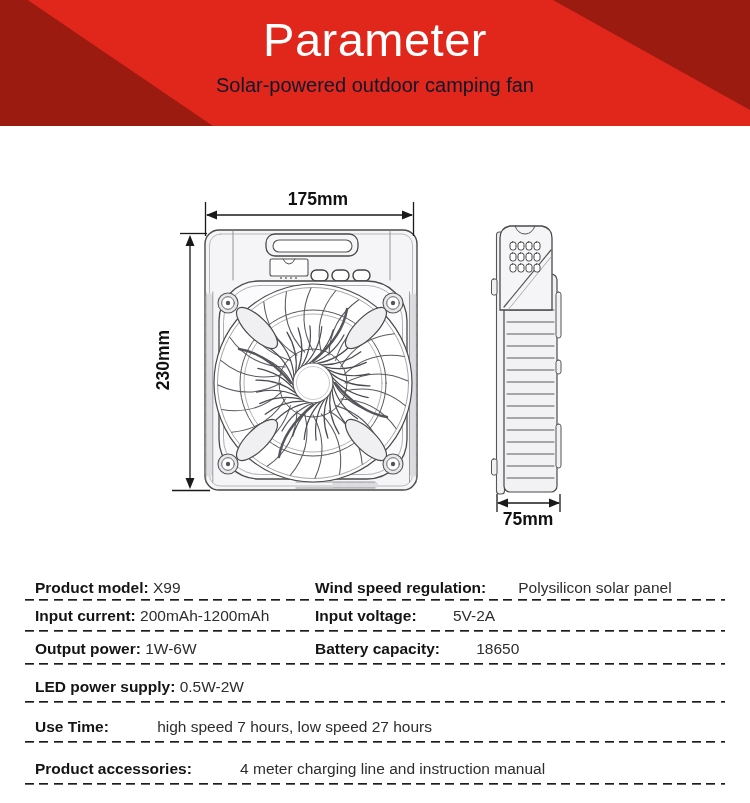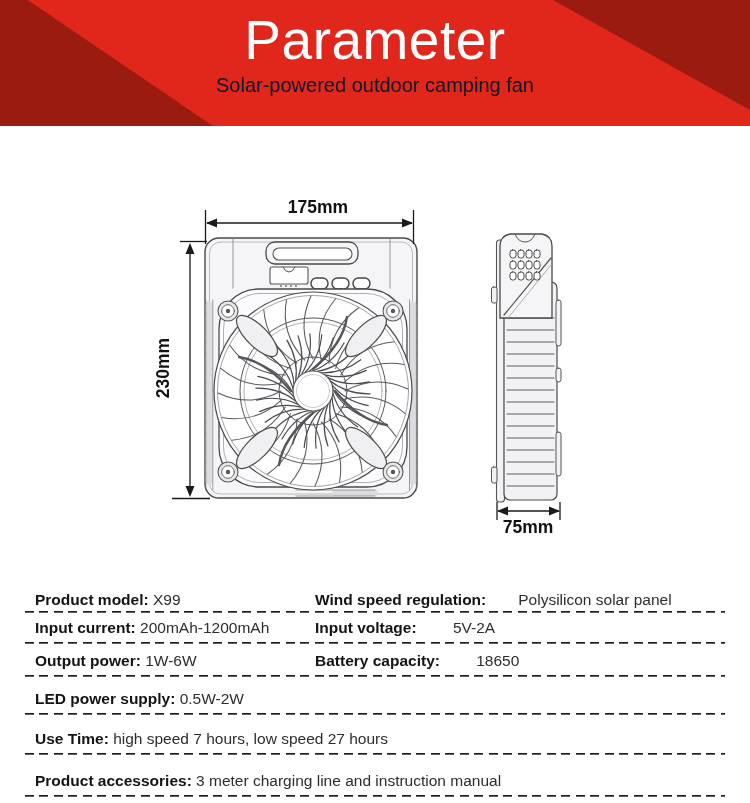--- a/index.html
+++ b/index.html
@@ -18,44 +18,44 @@
     background:#9c1b10;
     clip-path:polygon(0 0, 13% 0, 100% 100%, 0 100%);
   }
   .banner .tri-right {
     position:absolute; right:0; top:0; width:197px; height:110px;
     background:#9c1b10;
     clip-path:polygon(0 0, 100% 0, 100% 100%);
   }
   .banner-title {
     position:absolute; left:0; top:12px; width:100%;
-    text-align:center; color:#ffffff; font-size:55px; font-weight:400;
+    text-align:center; color:#ffffff; font-size:47px; font-weight:400;
     letter-spacing:0.5px; line-height:56px;
   }
   .banner-subtitle {
     position:absolute; left:0; top:74px; width:100%;
     text-align:center; color:#0f172a; font-size:20px; font-weight:400;
   }
 
   
-  .diagram-wrap { position:absolute; left:0; top:160px; width:750px; height:395px; }
+  .diagram-wrap { position:absolute; left:0; top:152px; width:750px; height:395px; }
 
   
-  .spec-table { position:absolute; left:25px; top:570px; width:700px;text-align:center; }
+  .spec-table { position:absolute; left:25px; top:558px; width:700px;text-align:center; }
   .spec-row {
     display:flex; align-items:flex-end;
     background-image:repeating-linear-gradient(90deg,#1c1c1c 0 9px, transparent 9px 14.5px);
     background-size:100% 1.7px; background-repeat:no-repeat; background-position:left bottom;
   }
   .cell { display:flex; align-items:flex-end; padding-bottom:7px;
           font-size:15.5px; color:#2d2d2d; line-height:1.15; white-space:pre-wrap; }
   .cell .lbl { font-weight:bold; color:#141414; }
   .cell-left  { width:290px; padding-left:10px; box-sizing:border-box; }
   .cell-right { flex:1;gap:32px; }
-  .cell-full  { width:100%; padding-left:10px; box-sizing:border-box; }
+  .cell-full  { width:100%; padding-left:10px; box-sizing:border-box;gap:44px; }
   .pb4 { padding-bottom:4px; }
 </style>
 </head>
 <body>
 
 <div class="page">
 
   <div class="banner">
     <div class="tri-left"></div>
     <div class="tri-right"></div>
@@ -315,17 +315,17 @@
 
     <div class="spec-row" style="height:38px">
       <div class="cell cell-left"><span class="lbl">LED power supply:</span><span> 0.5W-2W</span></div>
     </div>
 
     <div class="spec-row" style="height:40px">
       <div class="cell cell-full"><span class="lbl">Use Time:</span><span> high speed 7 hours, low speed 27 hours</span></div>
     </div>
 
     <div class="spec-row" style="height:42px">
-      <div class="cell cell-full"><span class="lbl">Product accessories:</span><span> 3 meter charging line and instruction manual</span></div>
+      <div class="cell cell-full"><span class="lbl">Product accessories:</span><span> 4 meter charging line and instruction manual</span></div>
     </div>
 
   </div>
 </div>
 
 </body></html>

